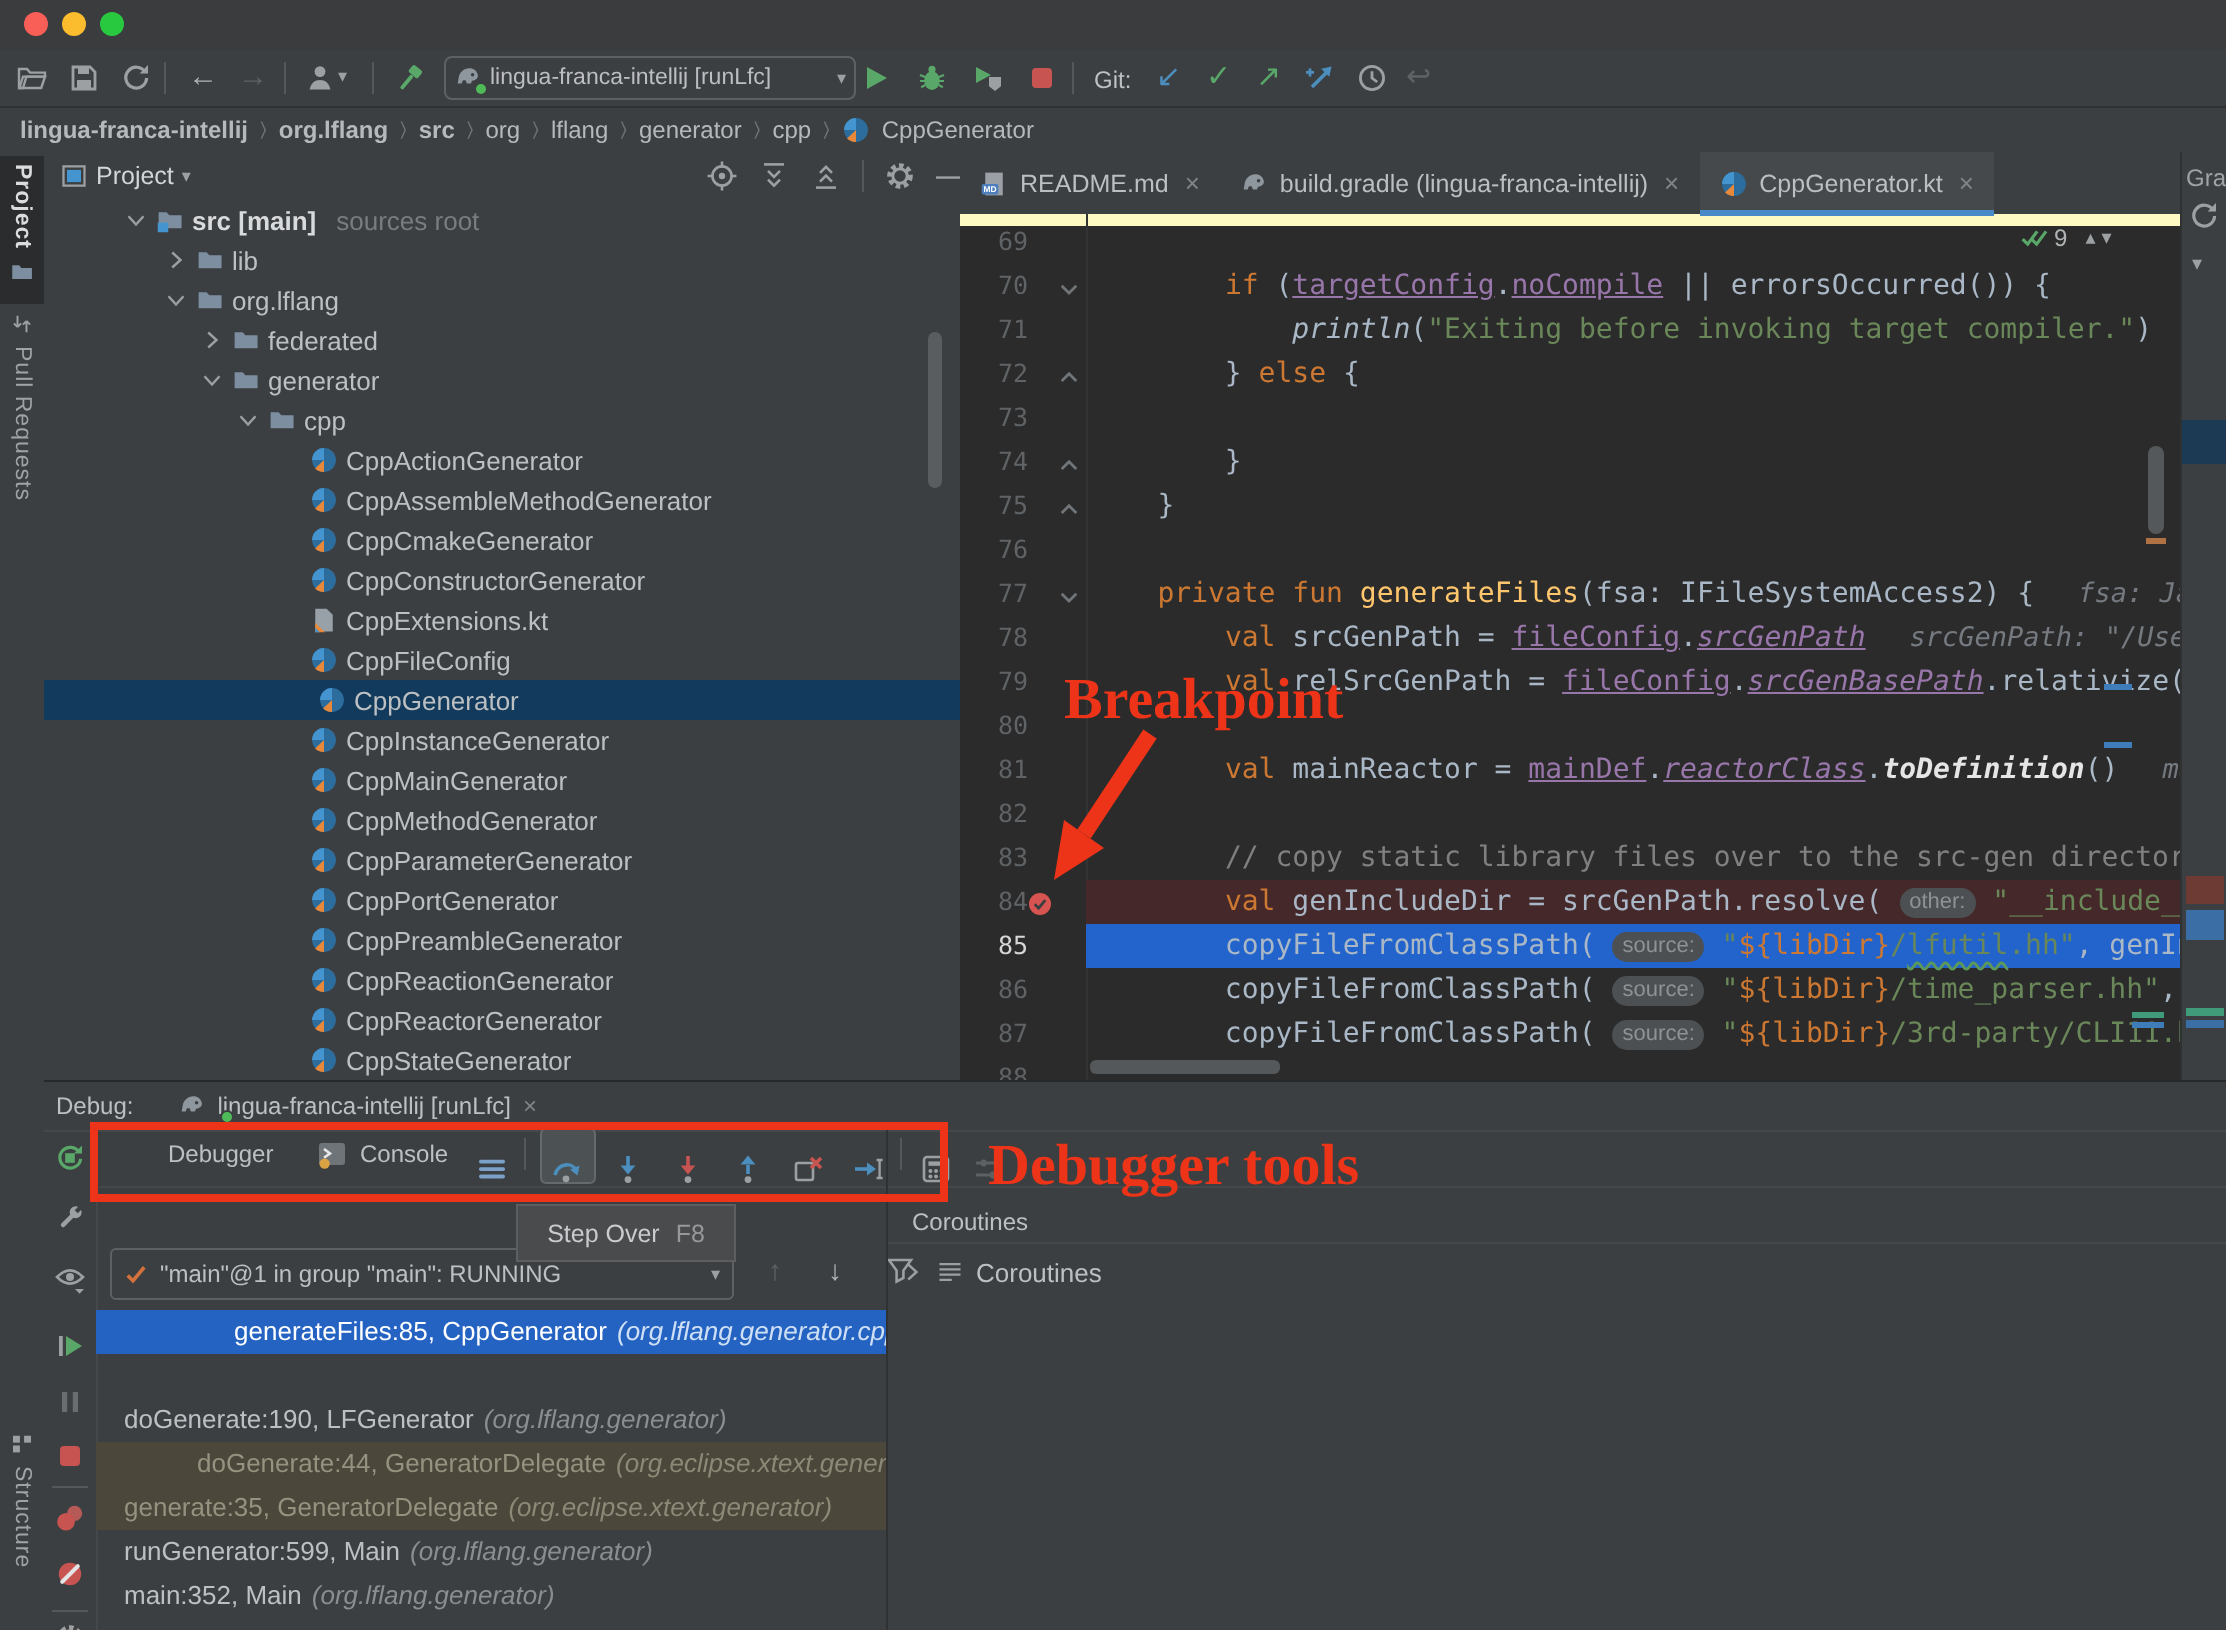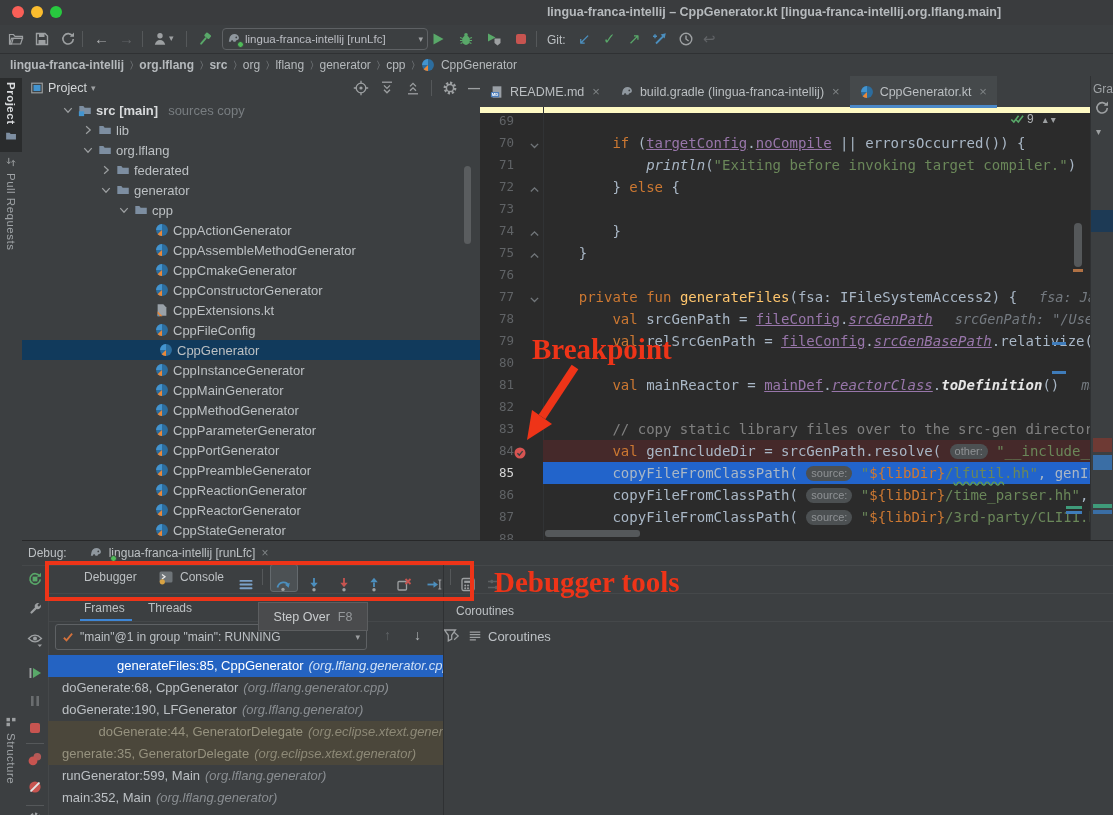--- a/index.html
+++ b/index.html
@@ -104,21 +104,20 @@
   #anno{left:0;top:0;width:1113px;height:815px;pointer-events:none;z-index:50}
   #anno text{font-family:"Liberation Serif",serif;font-weight:bold;font-size:29px}
 </style>
 </head>
 <body>
 
 <div class="abs" id="titlebar">
   <div class="light" style="left:12px;background:#f95f57"></div>
   <div class="light" style="left:31px;background:#fbbd2e"></div>
   <div class="light" style="left:50px;background:#28c93f"></div>
-  <div id="title-text">lingua-franca-intellij – CppGenerator.kt [lingua-franca-intellij.org.lflang.main]</div>
 </div>
 
 <div class="abs" id="toolbar">
   <span class="tbi ic" style="left:8px">
       <svg viewBox="0 0 16 16" xmlns="http://www.w3.org/2000/svg">
         <path d="M1.5 3.5h4l1.5 1.8h7.5v2H5.2l-1.7 5.7H1.5z" fill="none" stroke="#9da0a2" stroke-width="1.2"></path>
         <path d="M3.5 7.3h11l-1.9 5.7H1.7z" fill="none" stroke="#9da0a2" stroke-width="1.2"></path>
       </svg>
     </span>
   <span class="tbi ic" style="left:34px">
@@ -311,21 +310,21 @@
             <path d="M3 5.5 L8 11 L13 5.5" fill="none" stroke="#9da0a2" stroke-width="1.6"></path>
           </svg>
         </span>
         <span class="ic ic14">
           <svg viewBox="0 0 16 16" xmlns="http://www.w3.org/2000/svg">
             <path d="M1.5 3.5h4.6l1.5 1.8h7v7.4H1.5z" fill="#7d8ea1"></path>
             <rect x="1" y="9.5" width="6" height="5.5" fill="#4394cf"></rect>
           </svg>
         </span>
         <span style="color:#d8dadc;font-weight:bold">src [main]</span>
-        <span class="suffix">sources copy</span>
+        <span class="suffix">sources root</span>
       </div>
       <div class="trow" style="top: 44px; left: 60px;">
         <span class="ic ic12">
           <svg viewBox="0 0 16 16" xmlns="http://www.w3.org/2000/svg">
             <path d="M5.5 3 L11 8 L5.5 13" fill="none" stroke="#9da0a2" stroke-width="1.6"></path>
           </svg>
         </span>
         <span class="ic ic14">
           <svg viewBox="0 0 16 16" xmlns="http://www.w3.org/2000/svg">
             <path d="M1.5 3.5h4.6l1.5 1.8h7v7.4H1.5z" fill="#7d8ea1"></path>
@@ -817,46 +816,40 @@
         </svg>
       </span>
     <span class="dtab ic" style="left:438px;top:8px">
         <svg viewBox="0 0 16 16" xmlns="http://www.w3.org/2000/svg">
           <path d="M2 5h12M2 11h12" stroke="#5d6163" stroke-width="1.5"></path>
           <rect x="4.5" y="3.2" width="2.6" height="3.6" rx="1" fill="#5d6163"></rect>
           <rect x="9" y="9.2" width="2.6" height="3.6" rx="1" fill="#5d6163"></rect>
         </svg>
       </span>
   </div>
-  <div id="frames-tabs">
-    <span class="ft" style="left:36px">Frames</span>
-    <span class="ft" style="left:100px">Threads</span>
-    <div id="frames-underline"></div>
-  </div>
   <div id="thread-row">
     <div id="thread-combo">
       <span class="ic ic12">
           <svg viewBox="0 0 16 16" xmlns="http://www.w3.org/2000/svg">
             <path d="M2.5 9 L6 12.5 L13.5 3.5" fill="none" stroke="#d2713c" stroke-width="2.4"></path>
           </svg>
         </span>
       <span>"main"@1 in group "main": RUNNING</span>
       <span style="margin-left:auto;color:#9da0a2;font-size:9px">▾</span>
     </div>
     <span style="position:absolute;left:336px;top:6px;color:#5f6366;font-size:14px">↑</span>
     <span style="position:absolute;left:366px;top:6px;color:#afb3b5;font-size:14px">↓</span>
     <span class="ic" style="position:absolute;left:394px;top:6px">
         <svg viewBox="0 0 16 16" xmlns="http://www.w3.org/2000/svg">
           <path d="M2.5 3h11L9.7 8.3V12l-3.4 1.8V8.3z" fill="none" stroke="#9da0a2" stroke-width="1.3"></path>
         </svg>
       </span>
   </div>
   <div id="frames">
       <div class="frow sel" style="top: 0px; text-align: right;"><span>generateFiles:85, CppGenerator</span><span class="pkg">(org.lflang.generator.cpp)</span></div>
-      <div class="frow" style="top: 22px;"><span>doGenerate:68, CppGenerator</span><span class="pkg">(org.lflang.generator.cpp)</span></div>
       <div class="frow" style="top: 44px;"><span>doGenerate:190, LFGenerator</span><span class="pkg">(org.lflang.generator)</span></div>
       <div class="frow lib" style="top: 66px; text-align: right;"><span>doGenerate:44, GeneratorDelegate</span><span class="pkg">(org.eclipse.xtext.generat</span></div>
       <div class="frow lib" style="top: 88px;"><span>generate:35, GeneratorDelegate</span><span class="pkg">(org.eclipse.xtext.generator)</span></div>
       <div class="frow" style="top: 110px;"><span>runGenerator:599, Main</span><span class="pkg">(org.lflang.generator)</span></div>
       <div class="frow" style="top: 132px;"><span>main:352, Main</span><span class="pkg">(org.lflang.generator)</span></div>
     </div>
   <div id="rt-divider"></div>
   <div id="coroutines">
     <div class="hdr">Coroutines</div>
     <div class="hline"></div>

